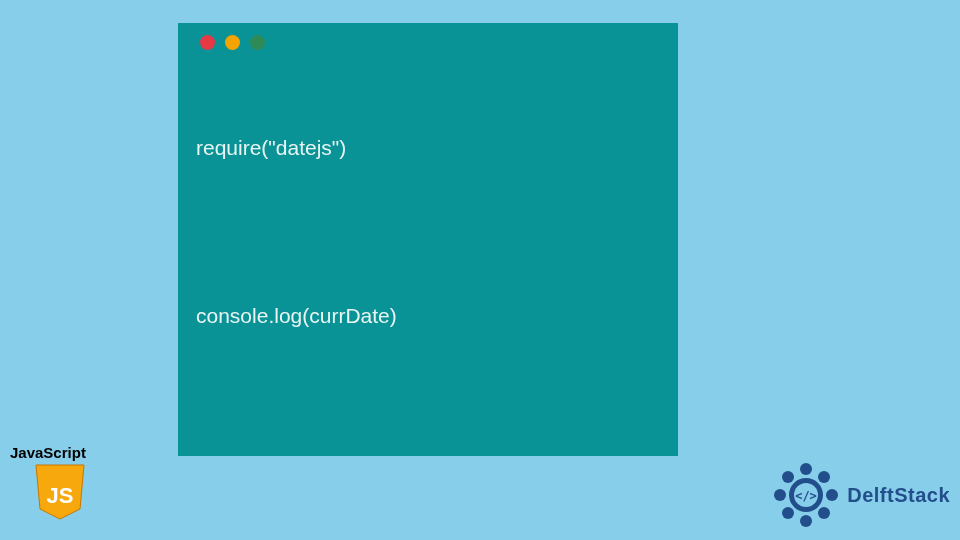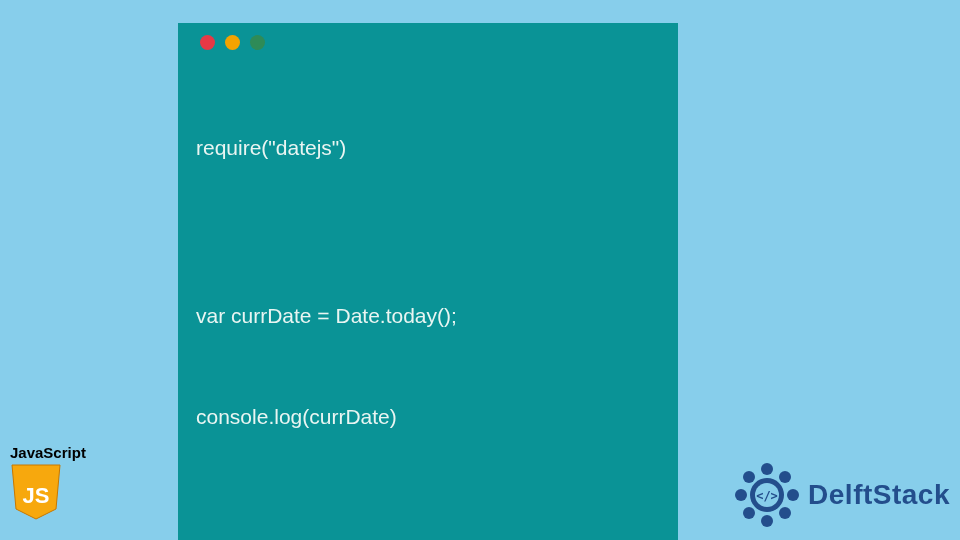--- a/index.html
+++ b/index.html
@@ -39,60 +39,59 @@
     color: #E9F5F2;
     font-family: Arial, Helvetica, sans-serif;
     font-size: 21px;
     line-height: 1.6;
     white-space: pre;
   }
   .js-badge {
     position: absolute;
     left: 10px;
     bottom: 15px;
-    text-align: left;
+    text-align: right;
   }
   .js-badge .label {
     font-size: 15px;
     color: #000;
     font-weight: bold;
   }
   .js-shield {
     width: 52px;
     height: 58px;
     margin-top: 2px;
   }
   .delft-wrap {
     position: absolute;
     right: 10px;
     bottom: 10px;
     display: flex;
     align-items: center;
     gap: 6px;
   }
   .delft-text {
-    font-size: 28px;
+    font-size: 20px;
     color: #234E8C;
     font-weight: bold;
     letter-spacing: 0.5px;
   }
 </style>
 </head>
 <body>
 
 <div class="code-window">
   <div class="traffic-lights">
     <div class="dot red"></div>
     <div class="dot yellow"></div>
     <div class="dot green"></div>
   </div>
   <div class="code-body">
     <div>require("datejs")</div>
     <div></div>
-    <div>var currDate = Date.today();</div>
     <div>console.log(currDate)</div>
     
   </div>
 </div>
 
 <div class="js-badge">
   <div class="label">JavaScript</div>
   <svg class="js-shield" viewBox="0 0 52 58">
     <path d="M2 2 L50 2 L46 46 L26 56 L6 46 Z" fill="#F7A80D" stroke="#C77800" stroke-width="1"></path>
     <text x="26" y="40" text-anchor="middle" font-family="Arial" font-weight="bold" font-size="22" fill="#FFFFFF">JS</text>

